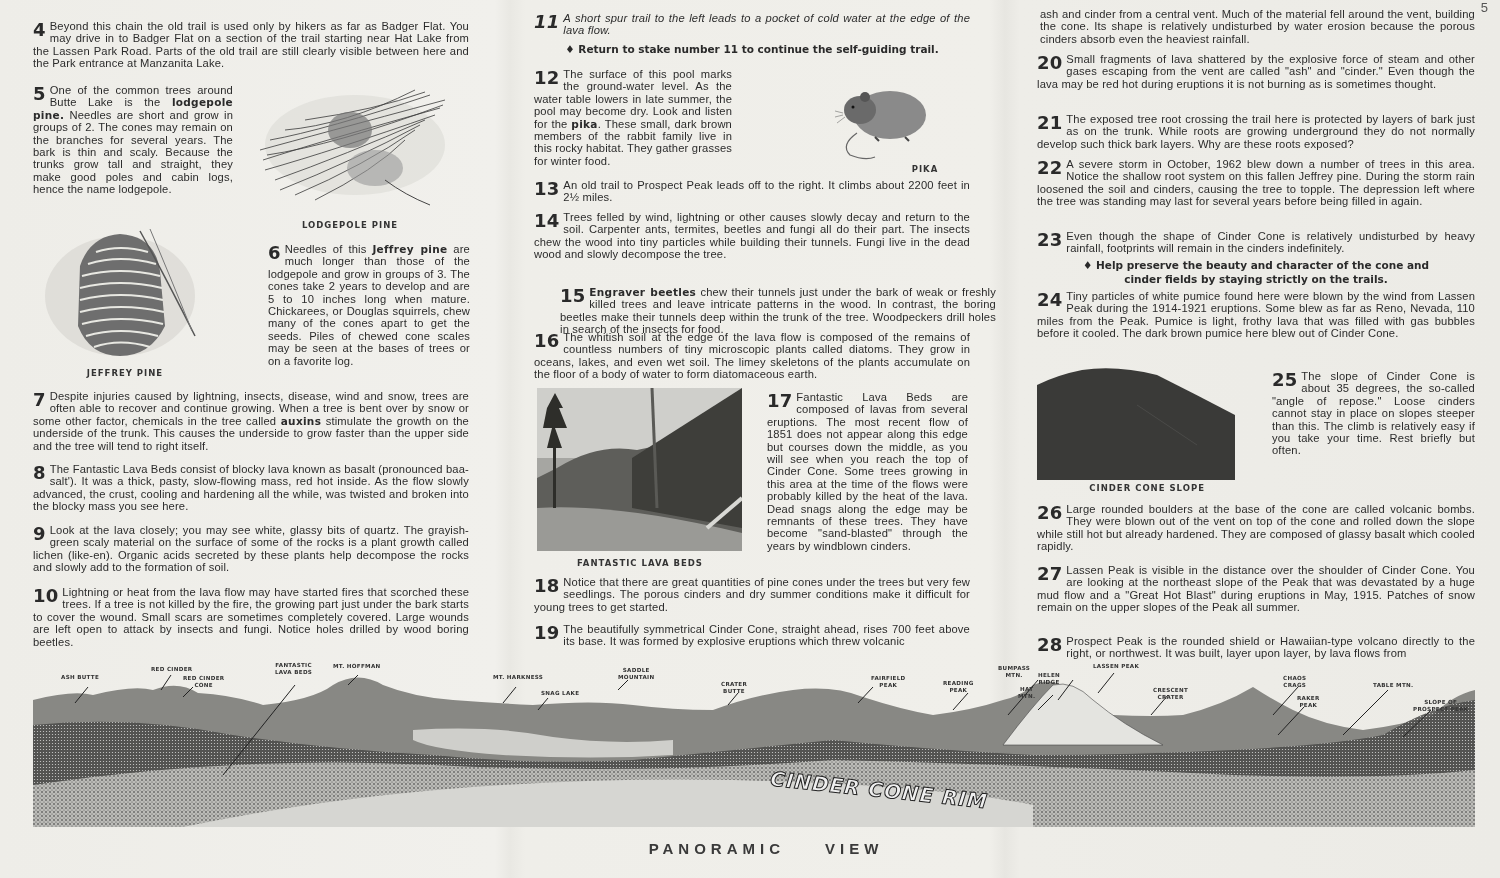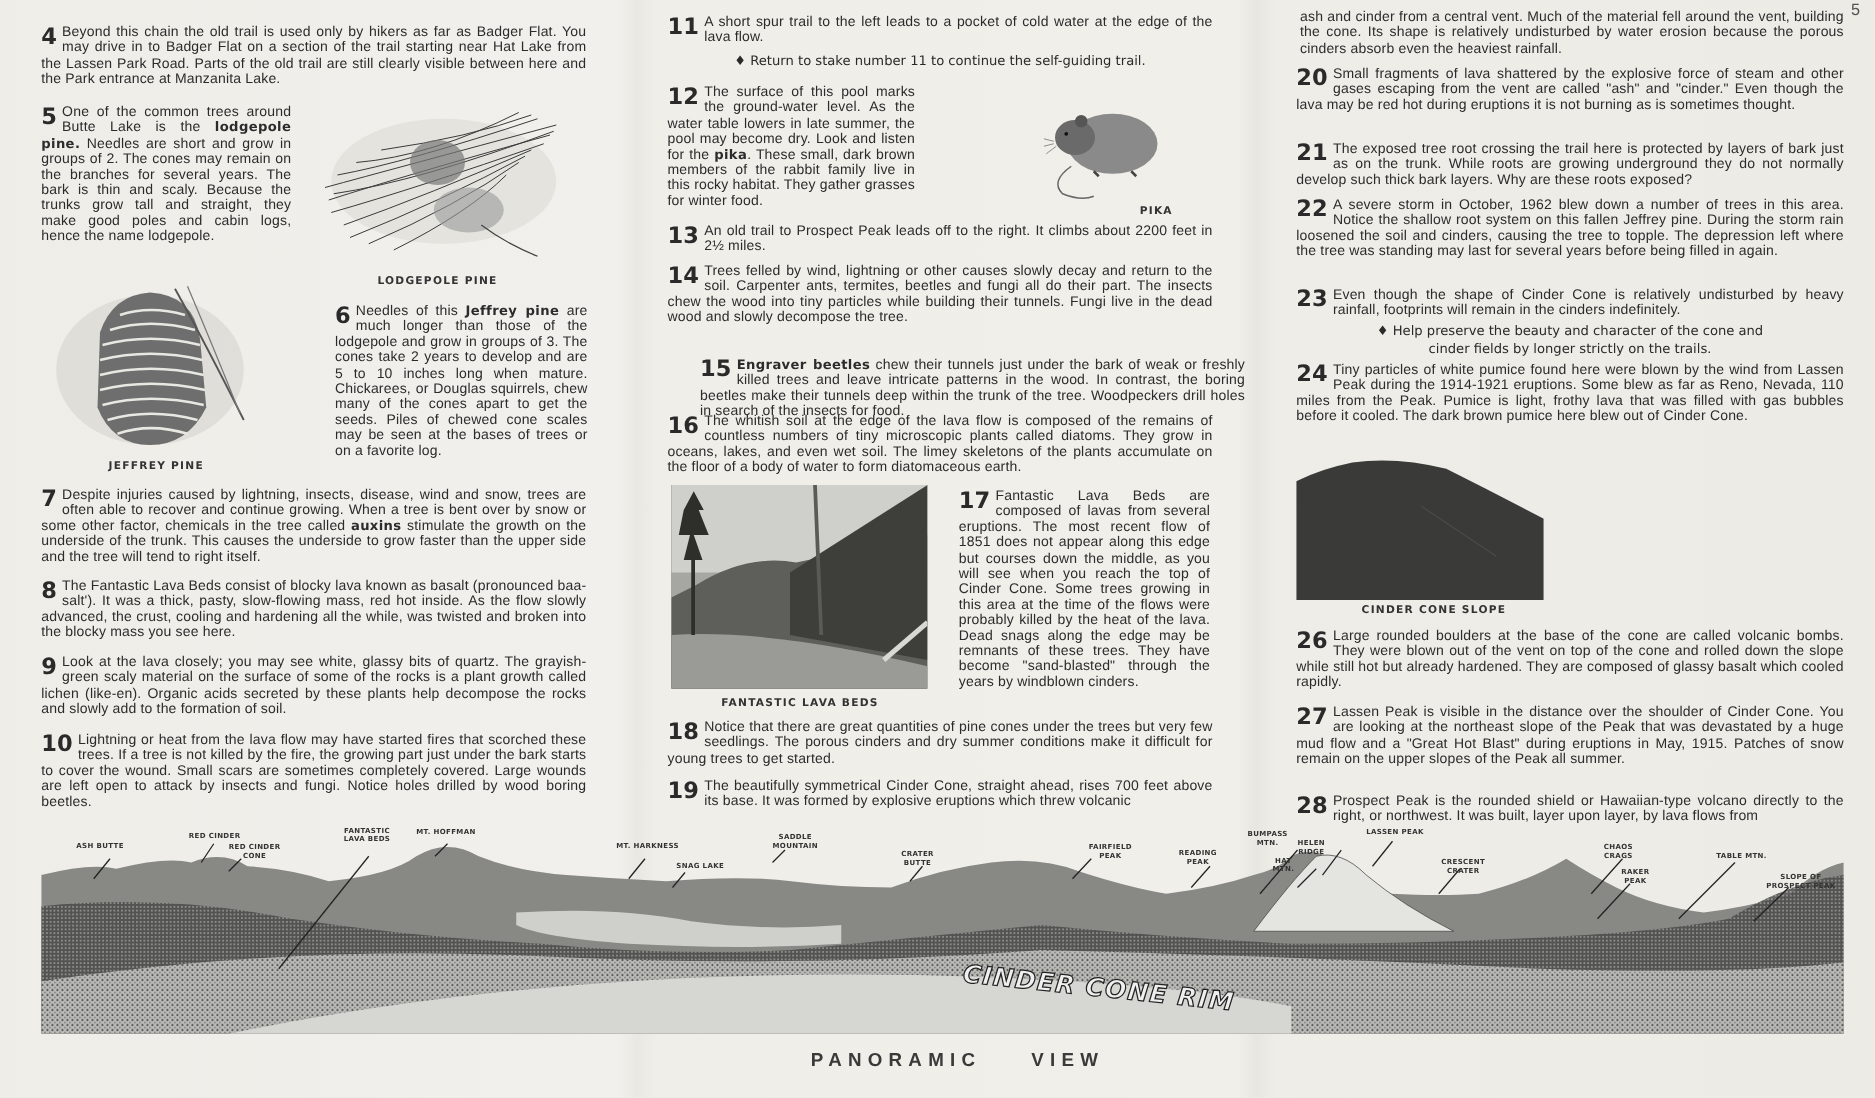--- a/index.html
+++ b/index.html
@@ -30,21 +30,21 @@
     font-size: 18px;
     line-height: 16px;
     margin-right: 4px;
     margin-top: 2px;
     color: #2a2a2a;
   }
   .b { font-family: "DejaVu Sans", sans-serif; font-weight: bold; font-size: 10.5px; letter-spacing: 0.3px; }
   .note {
     position: absolute;
     font-family: "DejaVu Sans", sans-serif;
-    font-weight: normal;
+    font-weight: bold;
     font-size: 10.5px;
     line-height: 14px;
     text-align: center;
     color: #2a2a2a;
   }
   .caption {
     position: absolute;
     font-family: "DejaVu Sans", sans-serif;
     font-weight: bold;
     font-size: 8.5px;
@@ -172,21 +172,21 @@
   <div class="entry" style="left:33px; top:524px; width:436px;">
     <span class="num">9</span>
     <span>Look at the lava closely; you may see white, glassy bits of quartz. The grayish-green scaly material on the surface of some of the rocks is a plant growth called lichen (like-en). Organic acids secreted by these plants help decompose the rocks and slowly add to the formation of soil.</span>
   </div>
 
   <div class="entry" style="left:33px; top:586px; width:436px;">
     <span class="num">10</span>
     <span>Lightning or heat from the lava flow may have started fires that scorched these trees. If a tree is not killed by the fire, the growing part just under the bark starts to cover the wound. Small scars are sometimes completely covered. Large wounds are left open to attack by insects and fungi. Notice holes drilled by wood boring beetles.</span>
   </div>
 
-  <div class="entry" style="left:534px; top:12px; width:436px;">
+  <div class="entry" style="left:534px; top:12px; width:436px;font-style:italic;">
     <span class="num">11</span>
     <span>A short spur trail to the left leads to a pocket of cold water at the edge of the lava flow.</span>
   </div>
 
   <div class="note" style="left:534px; top:42px; width:436px;">♦ Return to stake number 11 to continue the self-guiding trail.</div>
 
   <div class="entry" style="left:534px; top:68px; width:198px;">
     <span class="num">12</span>
     <span>The surface of this pool marks the ground-water level. As the water table lowers in late summer, the pool may become dry. Look and listen for the </span><span class="b">pika</span><span>. These small, dark brown members of the rabbit family live in this rocky habitat. They gather grasses for winter food.</span>
   </div>
@@ -273,36 +273,40 @@
     <span>A severe storm in October, 1962 blew down a number of trees in this area. Notice the shallow root system on this fallen Jeffrey pine. During the storm rain loosened the soil and cinders, causing the tree to topple. The depression left where the tree was standing may last for several years before being filled in again.</span>
   </div>
 
   <div class="entry" style="left:1037px; top:230px; width:438px;">
     <span class="num">23</span>
     <span>Even though the shape of Cinder Cone is relatively undisturbed by heavy rainfall, footprints will remain in the cinders indefinitely.</span>
   </div>
 
   <div class="note" style="left:1037px; top:258px; width:438px;">
     <div>♦ Help preserve the beauty and character of the cone and</div>
-    <div>cinder fields by longer strictly on the trails.</div>
+    <div>cinder fields by staying strictly on the trails.</div>
   </div>
 
   <div class="entry" style="left:1037px; top:290px; width:438px;">
     <span class="num">24</span>
     <span>Tiny particles of white pumice found here were blown by the wind from Lassen Peak during the 1914-1921 eruptions. Some blew as far as Reno, Nevada, 110 miles from the Peak. Pumice is light, frothy lava that was filled with gas bubbles before it cooled. The dark brown pumice here blew out of Cinder Cone.</span>
   </div>
 
   <div class="illus" style="left:1037px; top:365px; width:198px; height:115px;">
     <svg width="198" height="115" viewBox="0 0 198 115">
       <path d="M0 20 Q20 10 45 5 Q80 0 120 10 Q160 30 198 50 L198 115 L0 115 Z" fill="#3a3a38"></path>
       <path d="M100 40 Q130 60 160 80" stroke="#4a4a48" stroke-width="1" fill="none"></path>
     </svg>
   </div>
   <div class="caption" style="left:1065px; top:483px; width:140px;text-align:right;">CINDER CONE SLOPE</div>
 
+  <div class="entry" style="left:1272px; top:370px; width:203px;">
+    <span class="num">25</span>
+    <span>The slope of Cinder Cone is about 35 degrees, the so-called "angle of repose." Loose cinders cannot stay in place on slopes steeper than this. The climb is relatively easy if you take your time. Rest briefly but often.</span>
+  </div>
 
   <div class="entry" style="left:1037px; top:503px; width:438px;">
     <span class="num">26</span>
     <span>Large rounded boulders at the base of the cone are called volcanic bombs. They were blown out of the vent on top of the cone and rolled down the slope while still hot but already hardened. They are composed of glassy basalt which cooled rapidly.</span>
   </div>
 
   <div class="entry" style="left:1037px; top:564px; width:438px;">
     <span class="num">27</span>
     <span>Lassen Peak is visible in the distance over the shoulder of Cinder Cone. You are looking at the northeast slope of the Peak that was devastated by a huge mud flow and a "Great Hot Blast" during eruptions in May, 1915. Patches of snow remain on the upper slopes of the Peak all summer.</span>
   </div>

